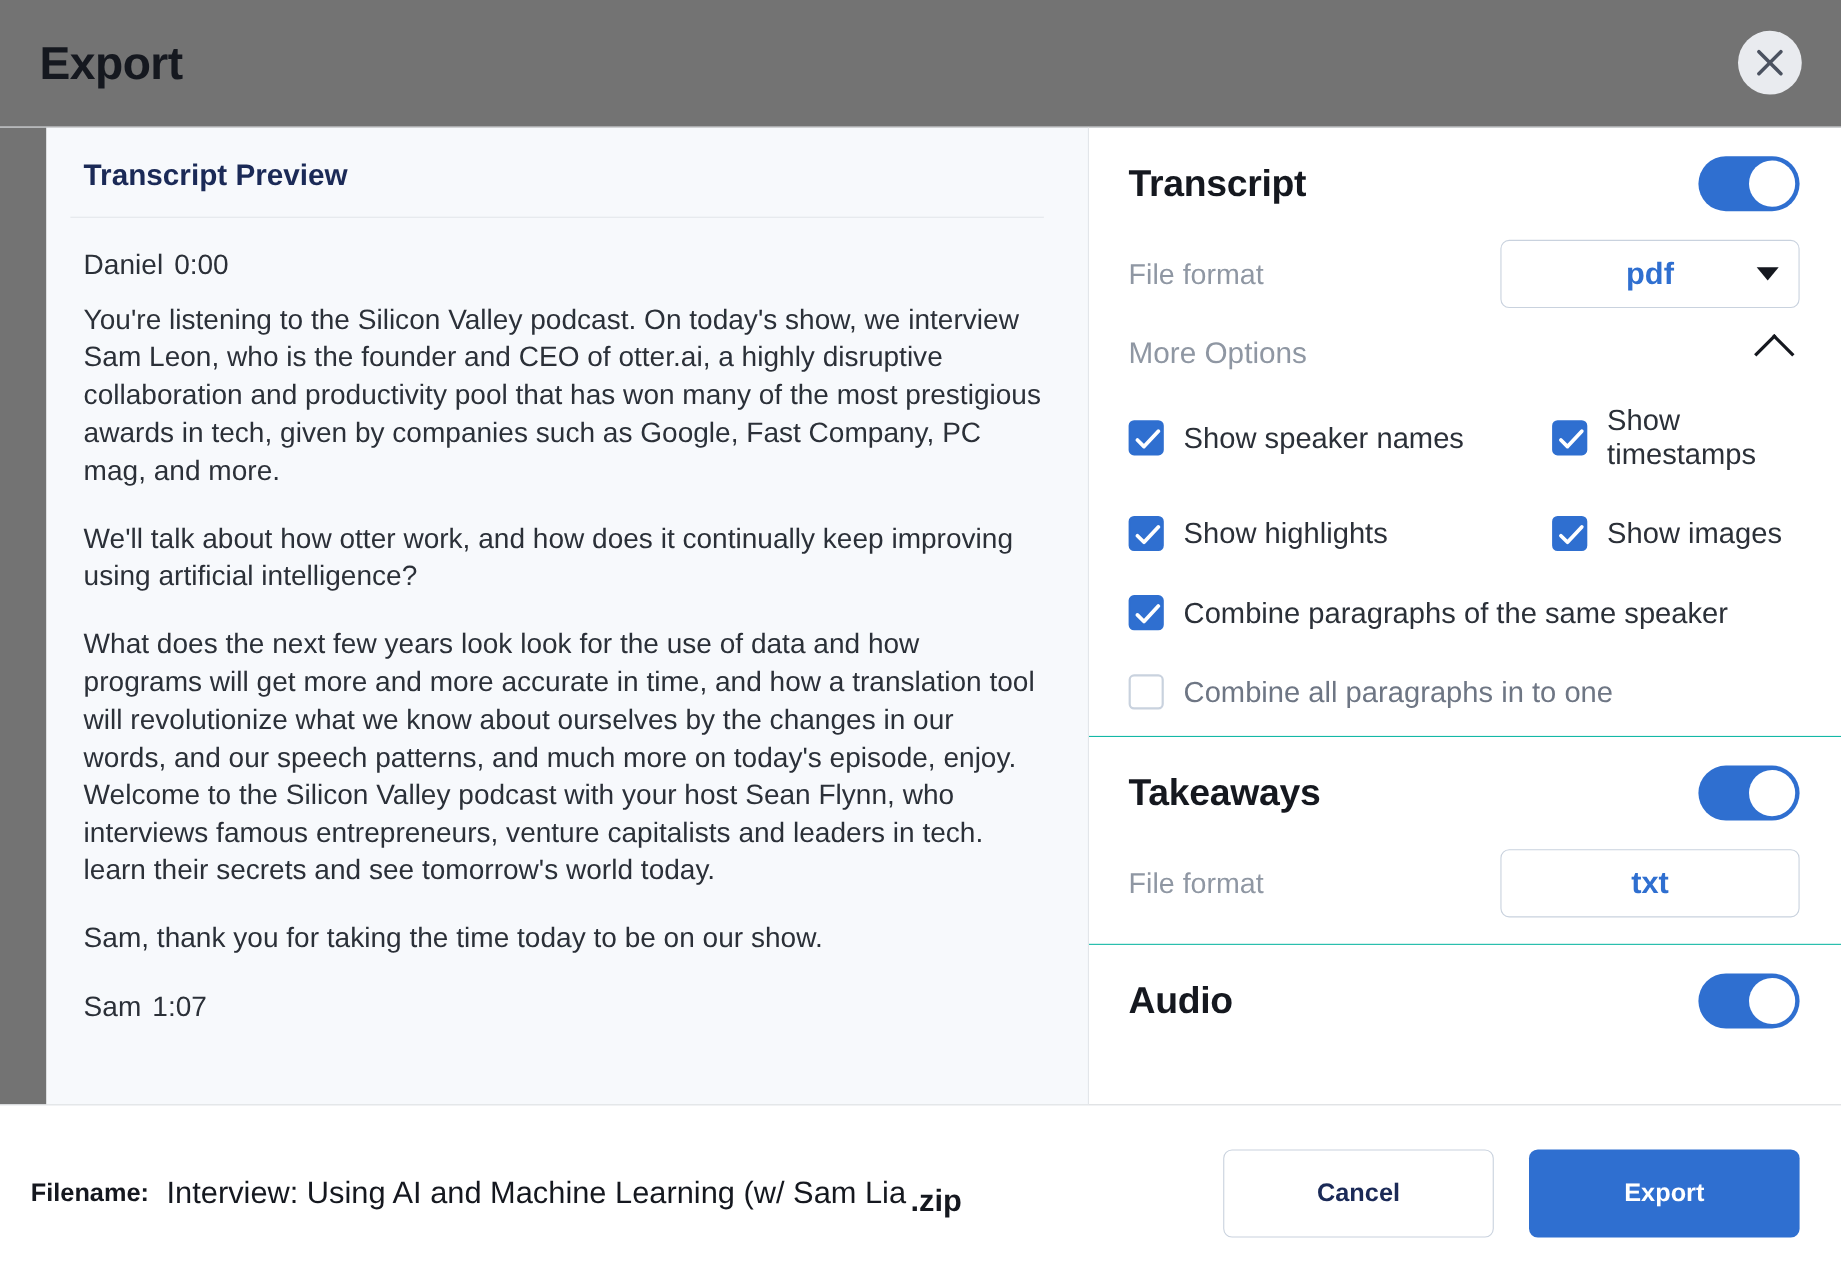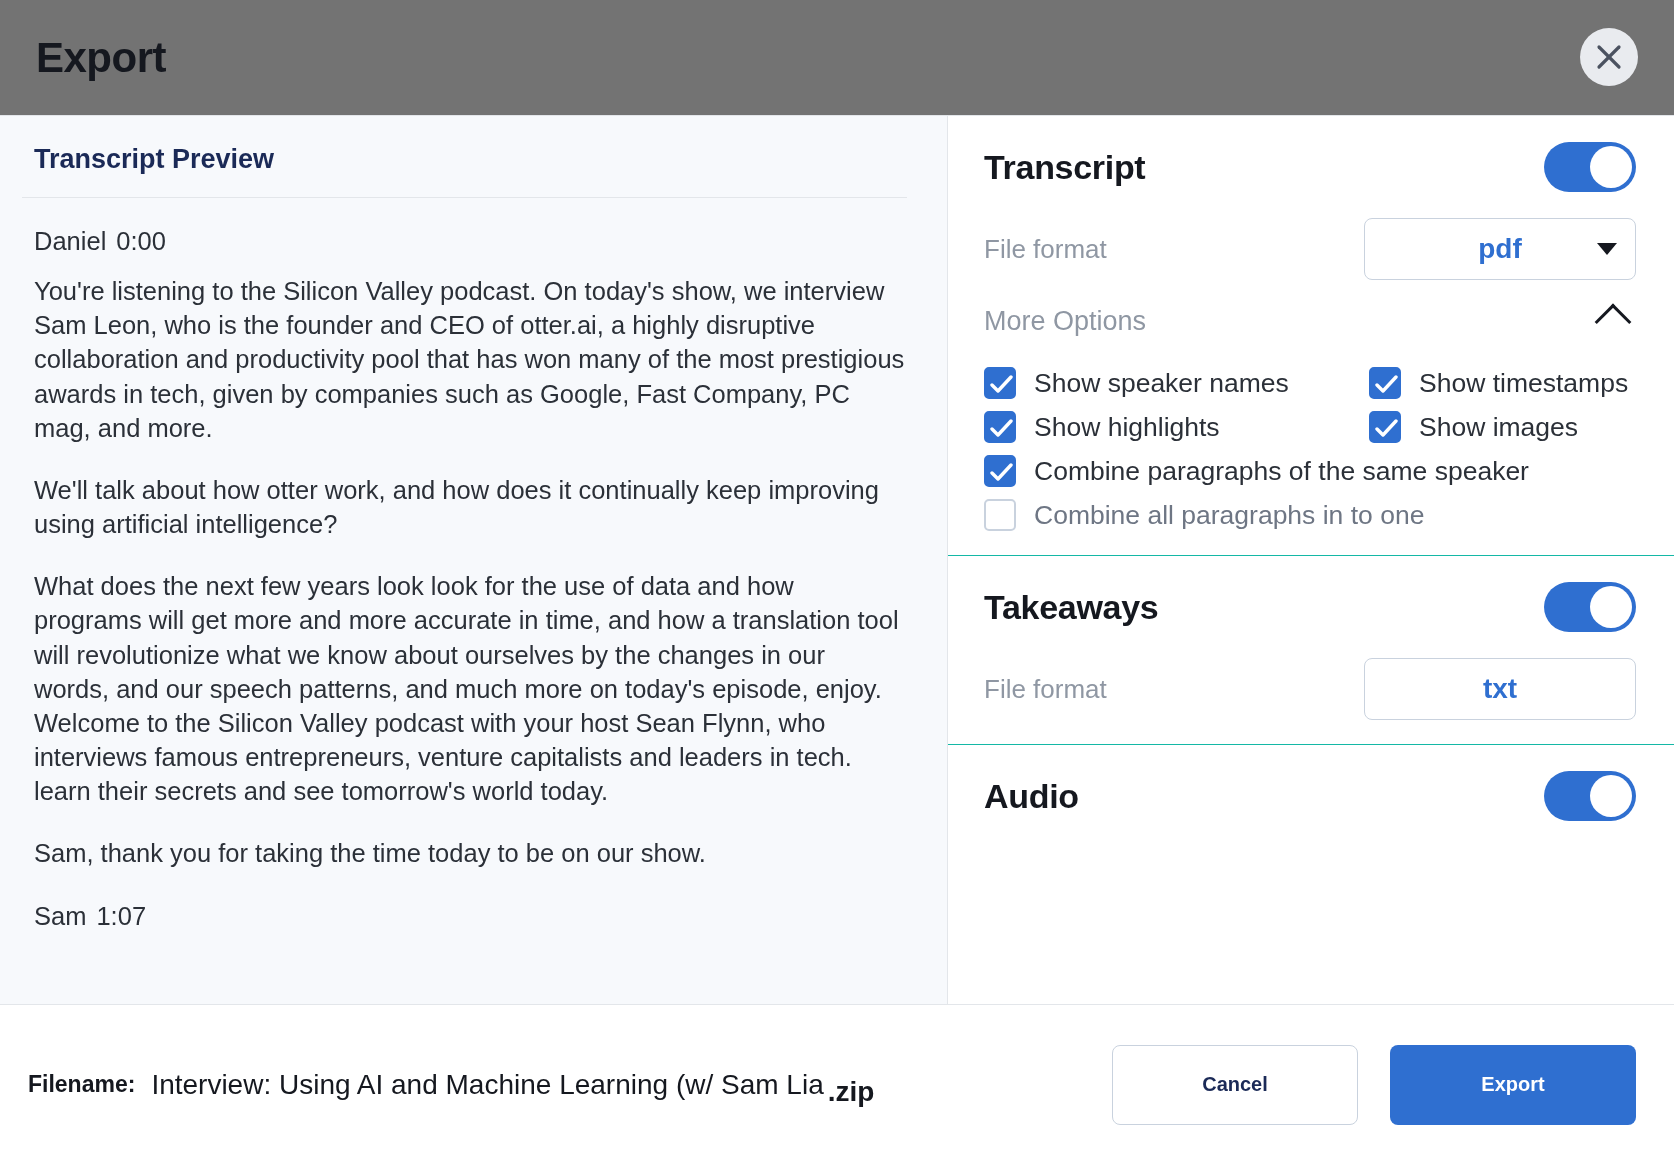--- a/index.html
+++ b/index.html
@@ -48,20 +48,21 @@
     justify-content: center;
     cursor: pointer;
   }
   .close-btn svg { display: block; }
 
   
   .body {
     flex: 1 1 auto;
     display: flex;
     min-height: 0;
+    padding-left: 42px;
   }
 
   
   .left-pane {
     width: 948px;
     flex: 0 0 948px;
     background: #f7f9fc;
     border-right: 1px solid #e3e6ea;
     padding: 28px 40px 0 22px;
     overflow: hidden;
@@ -189,21 +190,21 @@
     border-left: 3px solid #15181f;
     border-top: 3px solid #15181f;
     transform: rotate(45deg);
     margin-right: 10px;
   }
 
   .checks {
     margin-top: 30px;
     display: grid;
     grid-template-columns: 385px 1fr;
-    row-gap: 12px;
+    row-gap: 40px;
   }
   .check-item {
     display: flex;
     align-items: center;
     cursor: pointer;
   }
   .check-item.wide { grid-column: 1 / span 2; }
   .cb {
     width: 32px; height: 32px;
     border-radius: 5px;
@@ -252,21 +253,21 @@
     margin-left: 4px;
     margin-top: 15px;
   }
   .footer-spacer { flex: 1 1 auto; }
   .btn {
     height: 80px;
     border-radius: 8px;
     display: flex;
     align-items: center;
     justify-content: center;
-    font-size: 20px;
+    font-size: 23px;
     font-weight: 700;
     cursor: pointer;
   }
   .btn-cancel {
     width: 246px;
     border: 1px solid #c9d2de;
     background: #fff;
     color: #1b2a57;
     margin-right: 32px;
   }

